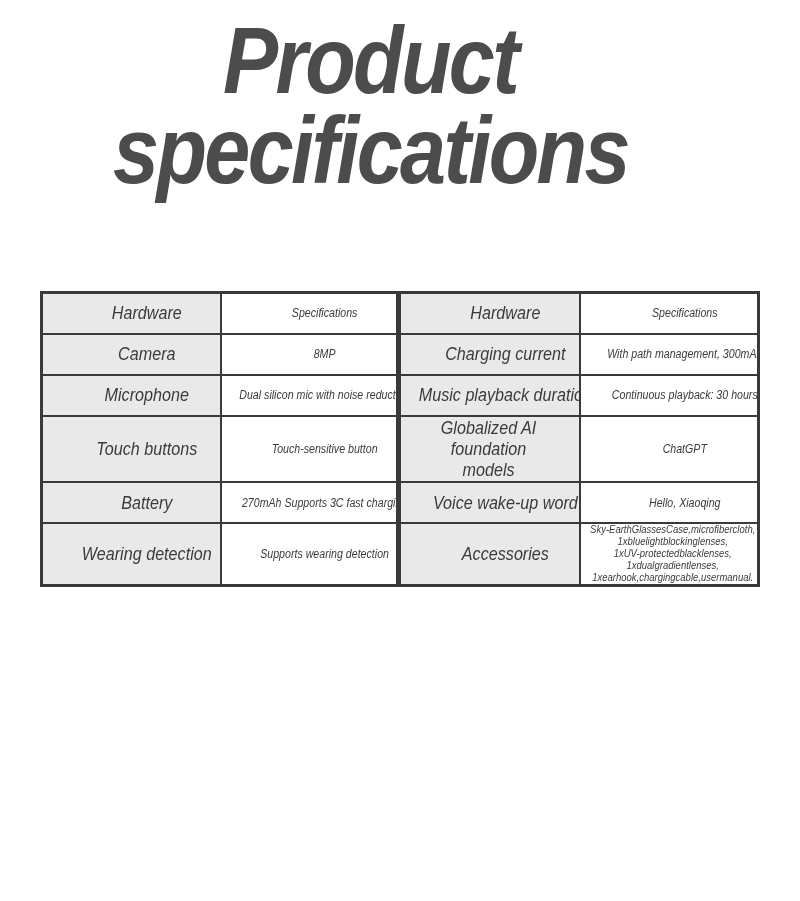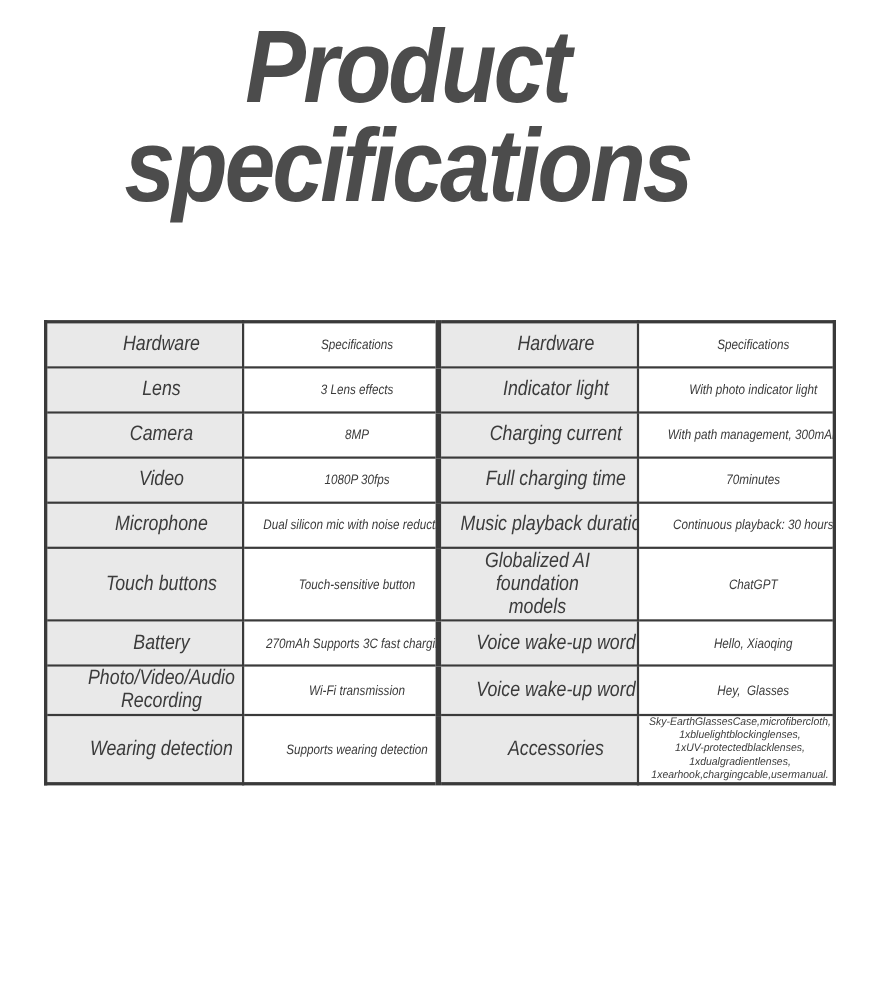--- a/index.html
+++ b/index.html
@@ -76,63 +76,44 @@
       <col style="width:179px">
   </colgroup>
   <tbody>
     <tr>
       <td class="label"><span class="ct">Hardware</span></td>
       <td class="value"><span class="ct">Specifications</span></td>
       <td class="label mid"><span class="ct">Hardware</span></td>
       <td class="value"><span class="ct">Specifications</span></td>
     </tr>
     <tr>
-      <td class="label"><span class="ct">Lens</span></td>
-      <td class="value"><span class="ct">3 Lens effects</span></td>
-      <td class="label mid"><span class="ct">Indicator light</span></td>
-      <td class="value"><span class="ct">With photo indicator light</span></td>
-    </tr>
-    <tr>
       <td class="label"><span class="ct">Camera</span></td>
       <td class="value"><span class="ct">8MP</span></td>
       <td class="label mid"><span class="ct">Charging current</span></td>
       <td class="value"><span class="ct">With path management, 300mAh</span></td>
-    </tr>
-    <tr>
-      <td class="label"><span class="ct">Video</span></td>
-      <td class="value"><span class="ct">1080P 30fps</span></td>
-      <td class="label mid"><span class="ct">Full charging time</span></td>
-      <td class="value"><span class="ct">70minutes</span></td>
     </tr>
     <tr>
       <td class="label"><span class="ct">Microphone</span></td>
       <td class="value"><span class="ct">Dual silicon mic with noise reduction</span></td>
       <td class="label mid"><span class="ct">Music playback duration</span></td>
       <td class="value"><span class="ct">Continuous playback: 30 hours</span></td>
     </tr>
     <tr>
       <td class="label"><span class="ct">Touch buttons</span></td>
       <td class="value"><span class="ct">Touch-sensitive button</span></td>
       <td class="label mid align-left"><span class="ct">Globalized AI foundation
 models</span></td>
       <td class="value"><span class="ct">ChatGPT</span></td>
     </tr>
     <tr>
       <td class="label"><span class="ct">Battery</span></td>
       <td class="value"><span class="ct">270mAh Supports 3C fast charging</span></td>
       <td class="label mid"><span class="ct">Voice wake-up word</span></td>
       <td class="value"><span class="ct">Hello, Xiaoqing</span></td>
     </tr>
-    <tr>
-      <td class="label"><span class="ct">Photo/Video/Audio
-Recording</span></td>
-      <td class="value"><span class="ct">Wi-Fi transmission</span></td>
-      <td class="label mid"><span class="ct">Voice wake-up word</span></td>
-      <td class="value"><span class="ct">Hey,  Glasses</span></td>
-    </tr>
     <tr class="tall">
       <td class="label"><span class="ct">Wearing detection</span></td>
       <td class="value"><span class="ct">Supports wearing detection</span></td>
       <td class="label mid"><span class="ct">Accessories</span></td>
       <td class="value tiny"><span class="ct">Sky-EarthGlassesCase,microfibercloth,
 1xbluelightblockinglenses,
 1xUV-protectedblacklenses,
 1xdualgradientlenses,
 1xearhook,chargingcable,usermanual.</span></td>
     </tr>

